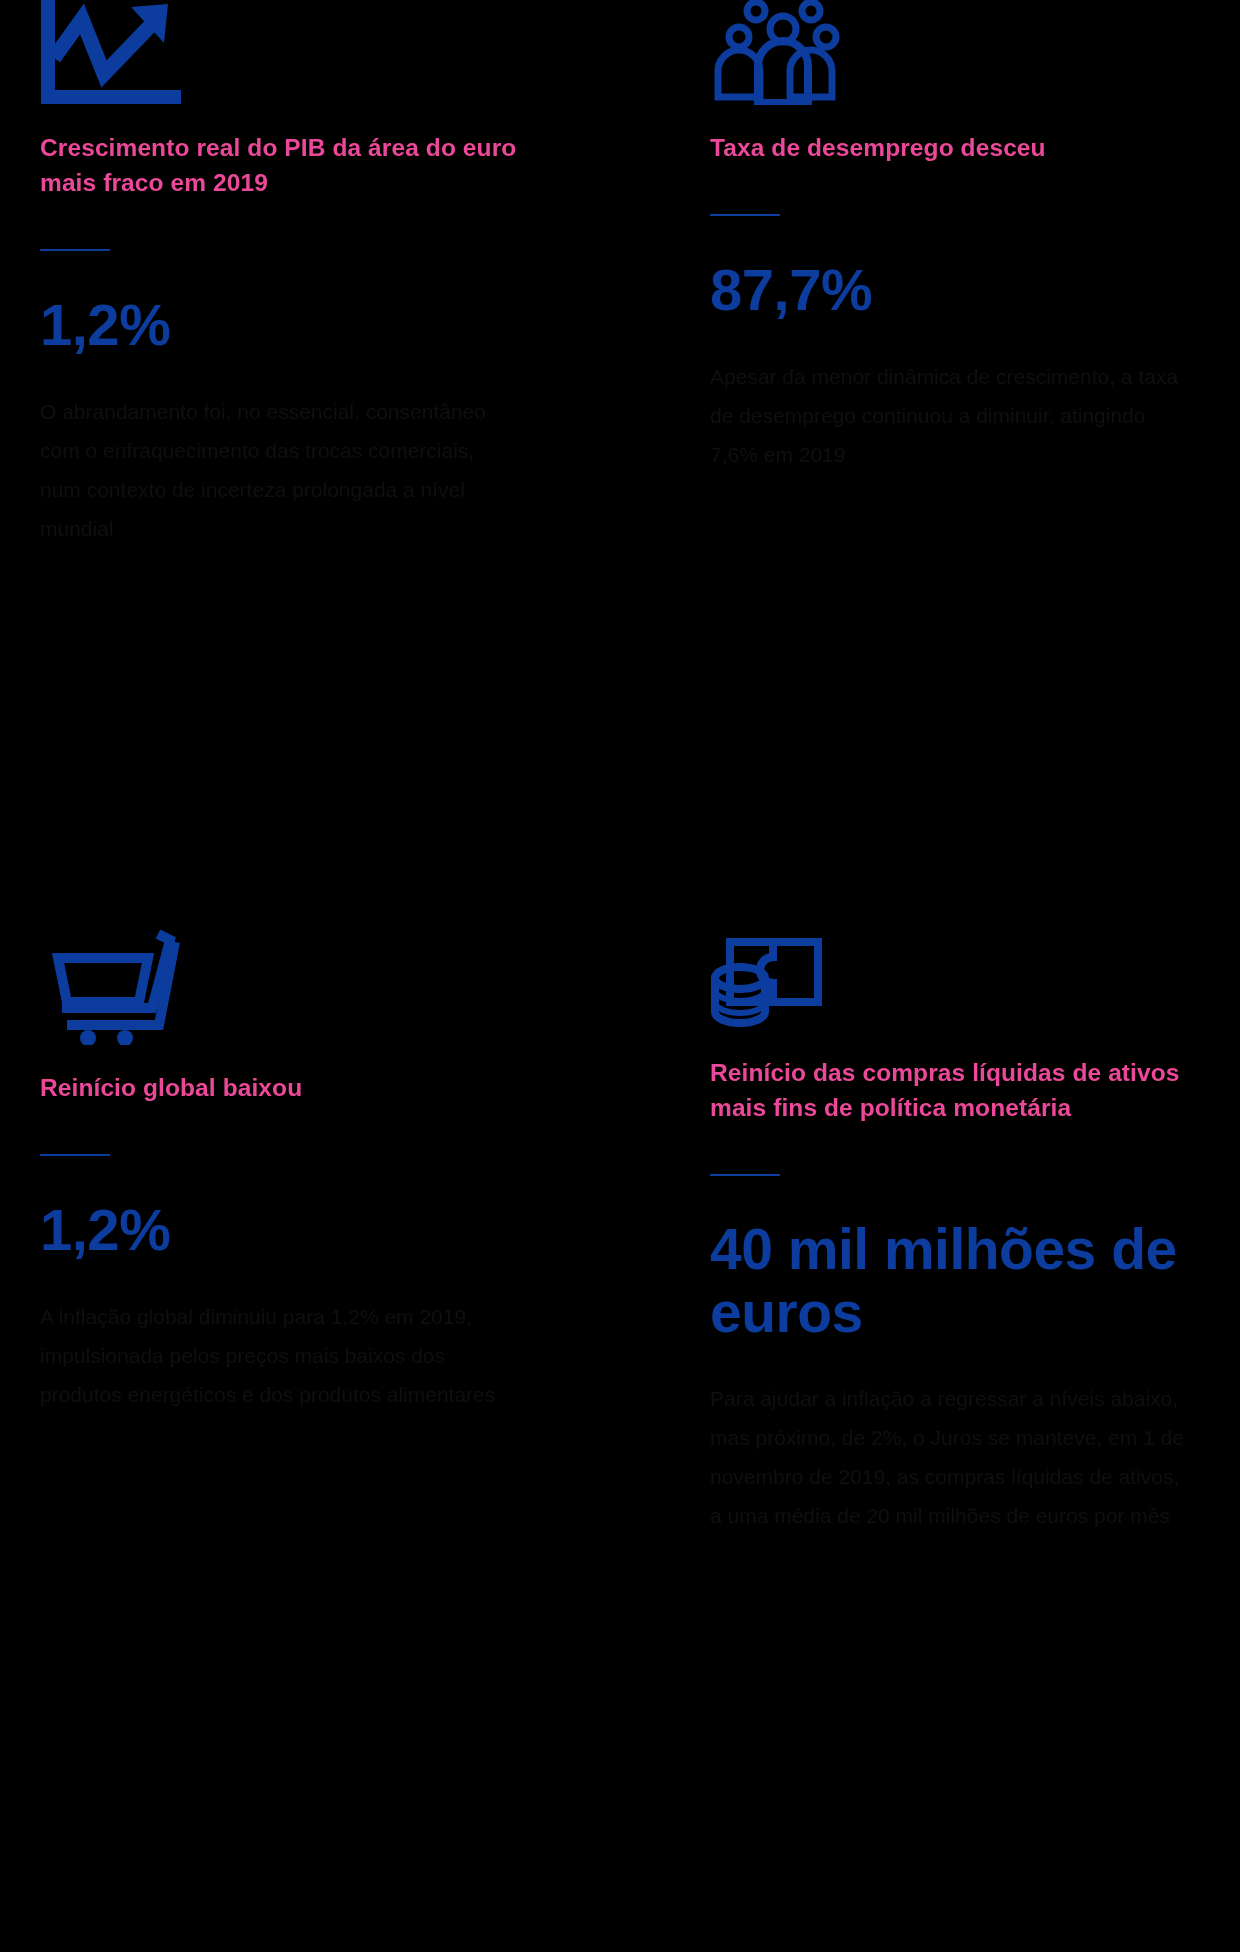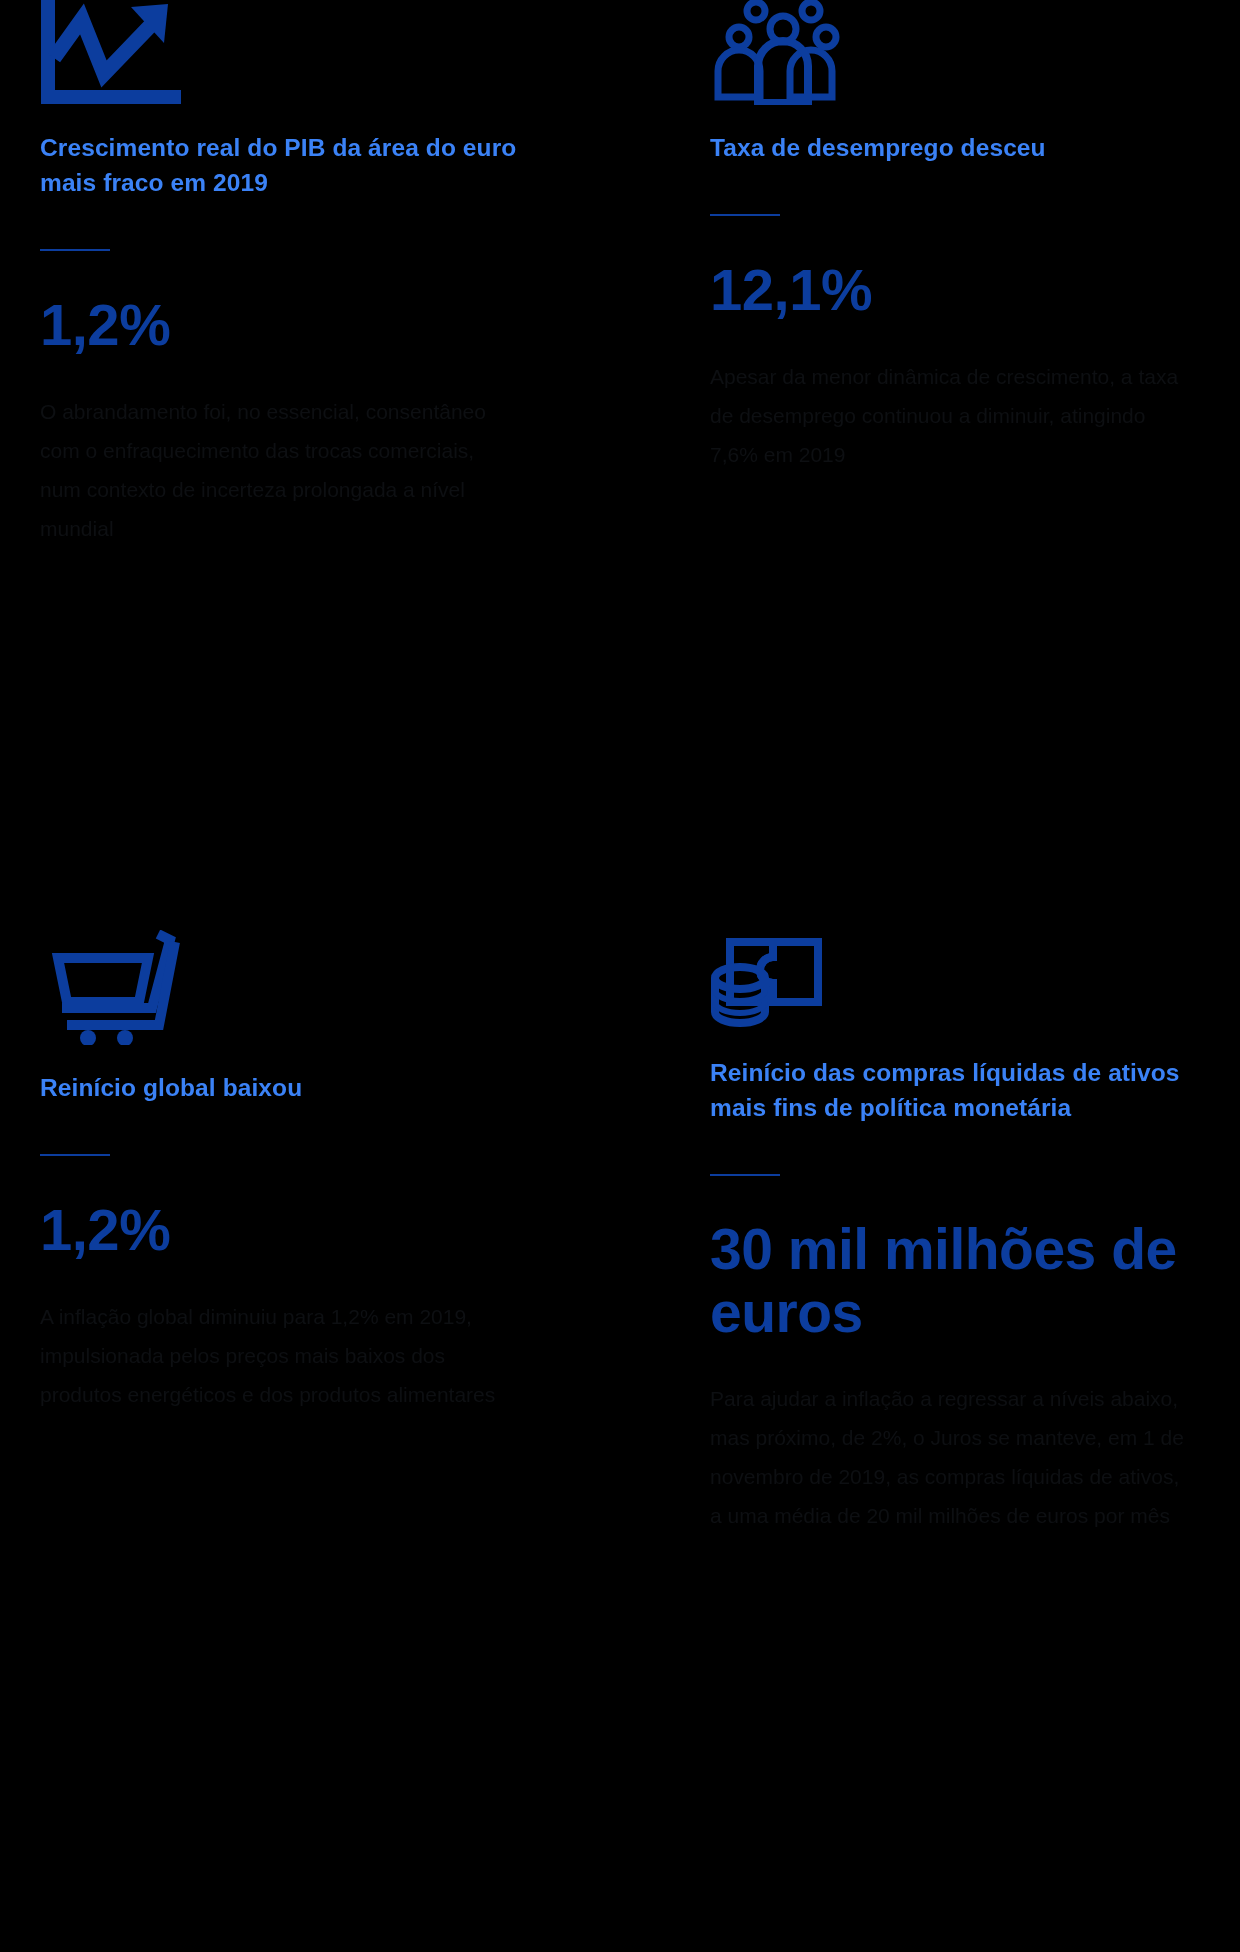--- a/index.html
+++ b/index.html
@@ -33,21 +33,21 @@
 
   
   .icon{
     display:block;
     margin-bottom:26px;
   }
   .icon svg{ display:block; }
 
   
   .heading{
-    color:#3b82f6;
+    color:#ec4899;
     font-size:24.5px;
     font-weight:700;
     line-height:1.42;
     letter-spacing:0.1px;
     margin:0;
     max-width:480px;
   }
 
   
   .rule{
@@ -107,21 +107,21 @@
           <circle cx="73" cy="29" r="13" stroke="#0c3d9e" stroke-width="7" fill="none"></circle>
           <circle cx="29" cy="37" r="10" stroke="#0c3d9e" stroke-width="7" fill="none"></circle>
           <circle cx="116" cy="37" r="10" stroke="#0c3d9e" stroke-width="7" fill="none"></circle>
           <path d="M8 97 L8 71 A21 21 0 0 1 50 71 L50 97 Z" stroke="#0c3d9e" stroke-width="7" fill="none"></path>
           <path d="M95 97 L95 71 A21 21 0 0 1 137 71 L137 97 Z" stroke="#0c3d9e" stroke-width="7" fill="none" transform="translate(-15 0)"></path>
           <path d="M48 103 L48 66 A25 25 0 0 1 98 66 L98 103 Z" stroke="#0c3d9e" stroke-width="8" fill="none"></path>
         </svg>
       </span>
       <p class="heading">Taxa de desemprego desceu</p>
       <div class="rule"></div>
-      <p class="figure">12,1%</p>
+      <p class="figure">87,7%</p>
       <p class="body">Apesar da menor dinâmica de crescimento, a taxa de desemprego continuou a diminuir, atingindo 7,6% em 2019</p>
     </div>
 
     <div class="cell cell-a">
       <span class="icon">
         <svg width="140" height="115" viewBox="0 0 140 115" fill="none">
           <path d="M18 28 L108 28 L99 72 L27 72 Z" stroke="#0c3d9e" stroke-width="10" fill="none"></path>
           <path d="M22 78 L112 78 L130 10 L118 4" stroke="#0c3d9e" stroke-width="10" fill="none"></path>
           <path d="M27 95 L119 95 L135 12" stroke="#0c3d9e" stroke-width="10" fill="none"></path>
           <circle cx="48" cy="108" r="8" fill="#0c3d9e"></circle>
@@ -140,18 +140,18 @@
           <path d="M20 12 L63 12 L63 27 A10 10 0 0 0 63 53 L63 72 L20 72 L20 12 Z" stroke="#0c3d9e" stroke-width="8" fill="none"></path>
           <path d="M63 12 L108 12 L108 72 L63 72 L63 53 A10 10 0 0 1 63 27 Z" stroke="#0c3d9e" stroke-width="8" fill="none"></path>
           <ellipse cx="30" cy="48" rx="25" ry="11" stroke="#0c3d9e" stroke-width="8" fill="none"></ellipse>
           <path d="M5 48 L5 82 A25 11 0 0 0 55 82 L55 48" stroke="#0c3d9e" stroke-width="8" fill="none"></path>
           <path d="M5 60 A25 11 0 0 0 55 60" stroke="#0c3d9e" stroke-width="6" fill="none"></path>
           <path d="M5 72 A25 11 0 0 0 55 72" stroke="#0c3d9e" stroke-width="6" fill="none"></path>
         </svg>
       </span>
       <p class="heading">Reinício das compras líquidas de ativos mais fins de política monetária</p>
       <div class="rule"></div>
-      <p class="figure tall">30 mil milhões de euros</p>
+      <p class="figure tall">40 mil milhões de euros</p>
       <p class="body">Para ajudar a inflação a regressar a níveis abaixo, mas próximo, de 2%, o Juros se manteve, em 1 de novembro de 2019, as compras líquidas de ativos, a uma média de 20 mil milhões de euros por mês</p>
     </div>
 
   </div>
 </div>
 
 </body></html>

